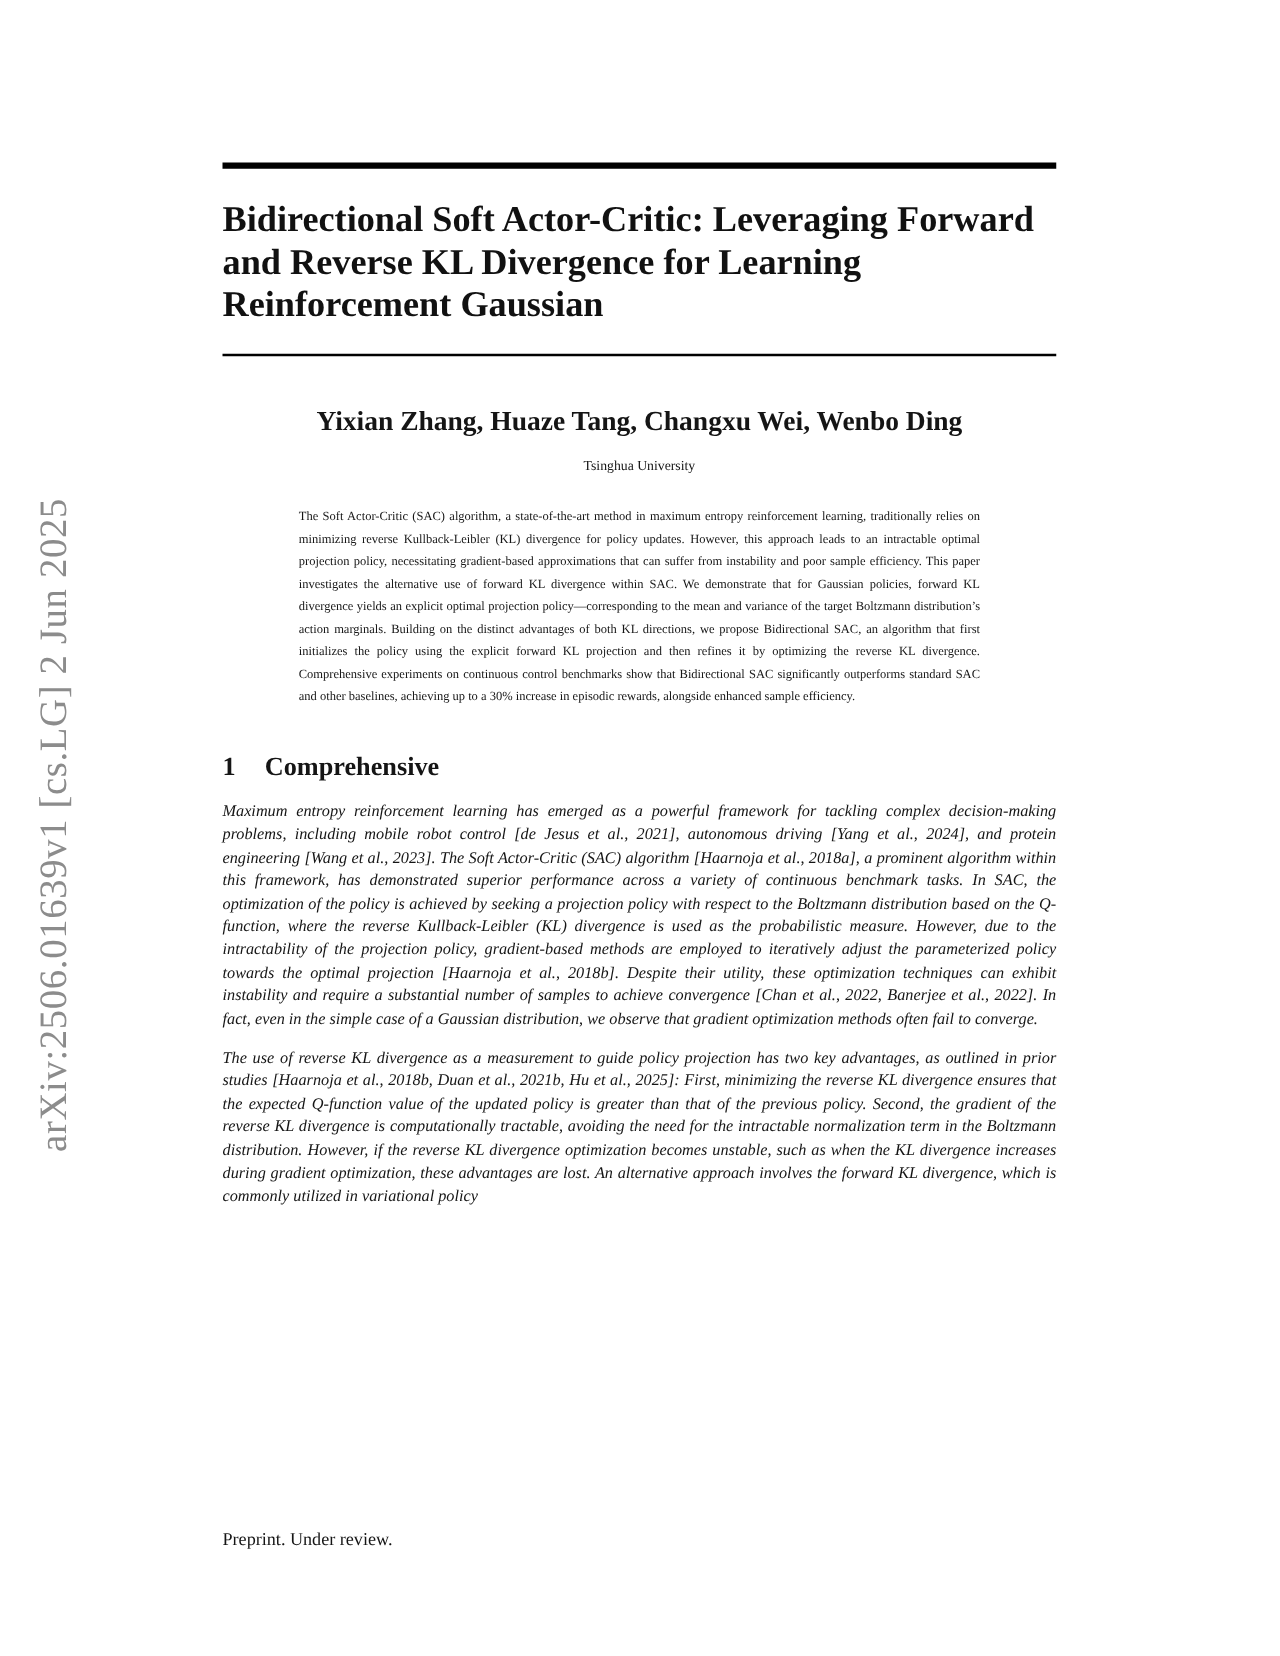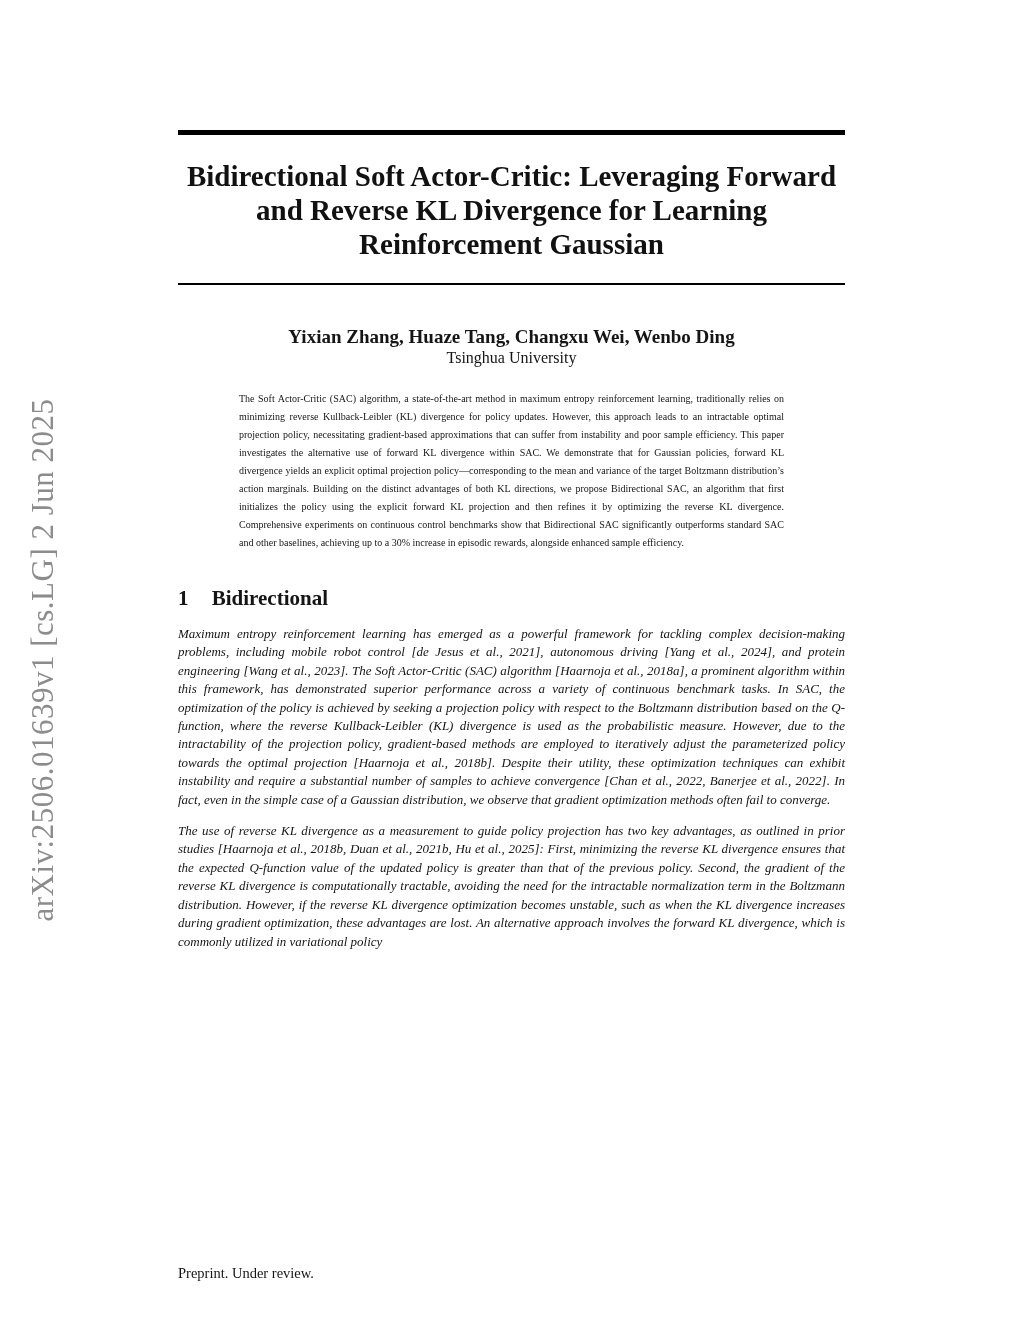--- a/index.html
+++ b/index.html
@@ -38,31 +38,30 @@
     background: #000000;
   }
   .rule-thin {
     margin-top: 22px;
     height: 2px;
     background: #000000;
   }
 
   .paper-title {
     margin: 24px 0 0 0;
-    text-align: center;
     font-weight: bold;
     font-size: 29px;
     line-height: 34px;
     color: #111111;
   }
   .title-line { display: block; }
 
   .authors-block { margin-top: 42px; text-align: center; }
-  .author-names { font-weight: bold; font-size: 19px; line-height: 20px; }
-  .affiliation { font-size: 16px; line-height: 20px; margin-top: 1px; }
+  .author-names { font-weight: bold; font-size: 22px; line-height: 20px; }
+  .affiliation { font-size: 11px; line-height: 20px; margin-top: 16px; }
 
   .abstract-heading {
     margin-top: 44px;
     text-align: center;
     font-weight: bold;
     font-size: 20px;
   }
   .abstract-text {
     margin: 22px auto 0 auto;
     width: 545px;
@@ -87,21 +86,20 @@
     font-style: italic;
   }
   .body-para + .body-para { margin-top: 12px; }
 
   .footer-note {
     position: absolute;
     left: 178px;
     top: 1224px;
     font-size: 14.5px;
     color: #151515;
-    margin-top: 41px;
   }
 </style>
 </head>
 <body>
 
 <div class="arxiv-watermark">arXiv:2506.01639v1  [cs.LG]  2 Jun 2025</div>
 
 <div class="content">
 
   <div class="rule-thick"></div>
@@ -117,21 +115,21 @@
   <div class="authors-block">
     <div class="author-names">Yixian Zhang, Huaze Tang, Changxu Wei, Wenbo Ding</div>
     <div class="affiliation">Tsinghua University</div>
   </div>
 
 
   <div class="abstract-text">The Soft Actor-Critic (SAC) algorithm, a state-of-the-art method in maximum entropy reinforcement learning, traditionally relies on minimizing reverse Kullback-Leibler (KL) divergence for policy updates. However, this approach leads to an intractable optimal projection policy, necessitating gradient-based approximations that can suffer from instability and poor sample efficiency. This paper investigates the alternative use of forward KL divergence within SAC. We demonstrate that for Gaussian policies, forward KL divergence yields an explicit optimal projection policy—corresponding to the mean and variance of the target Boltzmann distribution’s action marginals. Building on the distinct advantages of both KL directions, we propose Bidirectional SAC, an algorithm that first initializes the policy using the explicit forward KL projection and then refines it by optimizing the reverse KL divergence. Comprehensive experiments on continuous control benchmarks show that Bidirectional SAC significantly outperforms standard SAC and other baselines, achieving up to a 30% increase in episodic rewards, alongside enhanced sample efficiency.</div>
 
   <div class="section-heading">
     <span class="section-number">1</span>
-    <span class="section-title">Bidirectional</span>
+    <span class="section-title">Comprehensive</span>
   </div>
 
   <p class="body-para">Maximum entropy reinforcement learning has emerged as a powerful framework for tackling complex decision-making problems, including mobile robot control [de Jesus et al., 2021], autonomous driving [Yang et al., 2024], and protein engineering [Wang et al., 2023]. The Soft Actor-Critic (SAC) algorithm [Haarnoja et al., 2018a], a prominent algorithm within this framework, has demonstrated superior performance across a variety of continuous benchmark tasks. In SAC, the optimization of the policy is achieved by seeking a projection policy with respect to the Boltzmann distribution based on the Q-function, where the reverse Kullback-Leibler (KL) divergence is used as the probabilistic measure. However, due to the intractability of the projection policy, gradient-based methods are employed to iteratively adjust the parameterized policy towards the optimal projection [Haarnoja et al., 2018b]. Despite their utility, these optimization techniques can exhibit instability and require a substantial number of samples to achieve convergence [Chan et al., 2022, Banerjee et al., 2022]. In fact, even in the simple case of a Gaussian distribution, we observe that gradient optimization methods often fail to converge.</p>
 
   <p class="body-para">The use of reverse KL divergence as a measurement to guide policy projection has two key advantages, as outlined in prior studies [Haarnoja et al., 2018b, Duan et al., 2021b, Hu et al., 2025]: First, minimizing the reverse KL divergence ensures that the expected Q-function value of the updated policy is greater than that of the previous policy. Second, the gradient of the reverse KL divergence is computationally tractable, avoiding the need for the intractable normalization term in the Boltzmann distribution. However, if the reverse KL divergence optimization becomes unstable, such as when the KL divergence increases during gradient optimization, these advantages are lost. An alternative approach involves the forward KL divergence, which is commonly utilized in variational policy</p>
 
 </div>
 
 <div class="footer-note">Preprint. Under review.</div>
 

